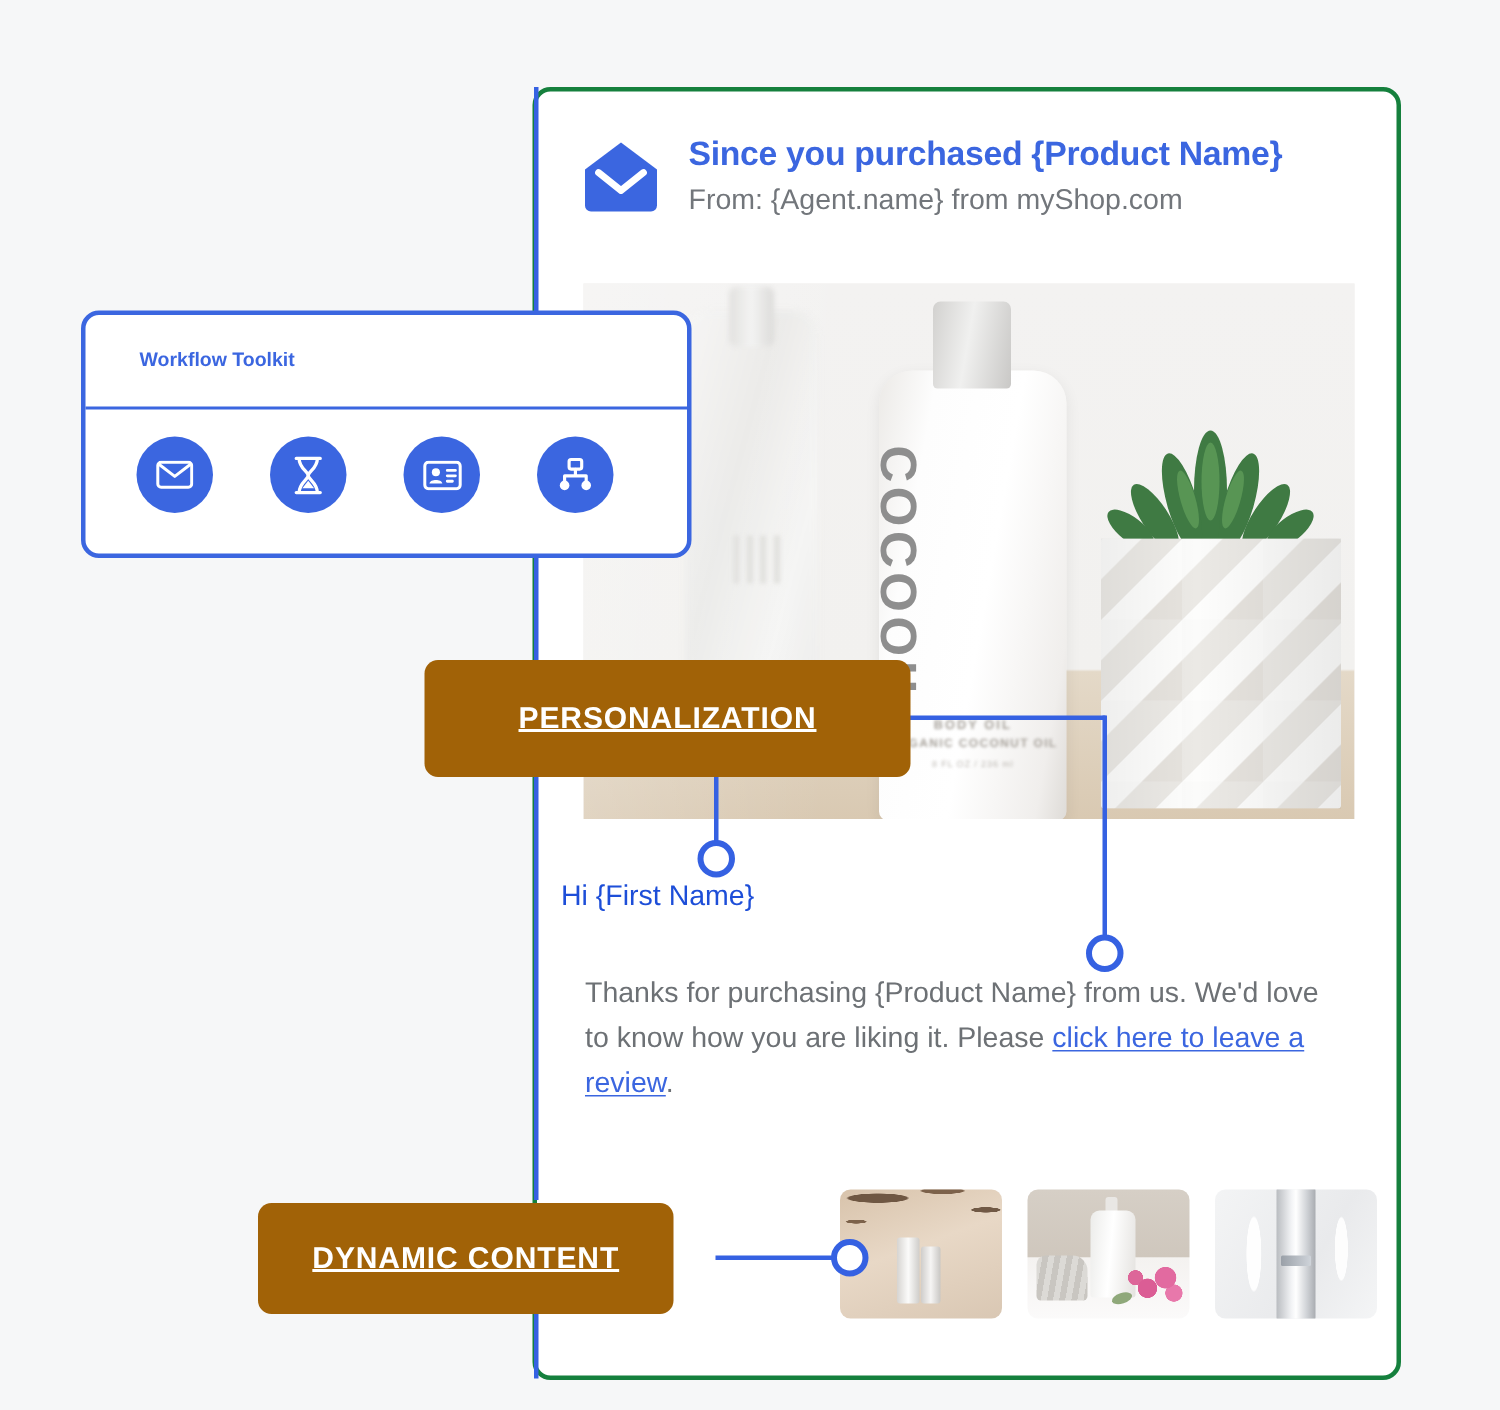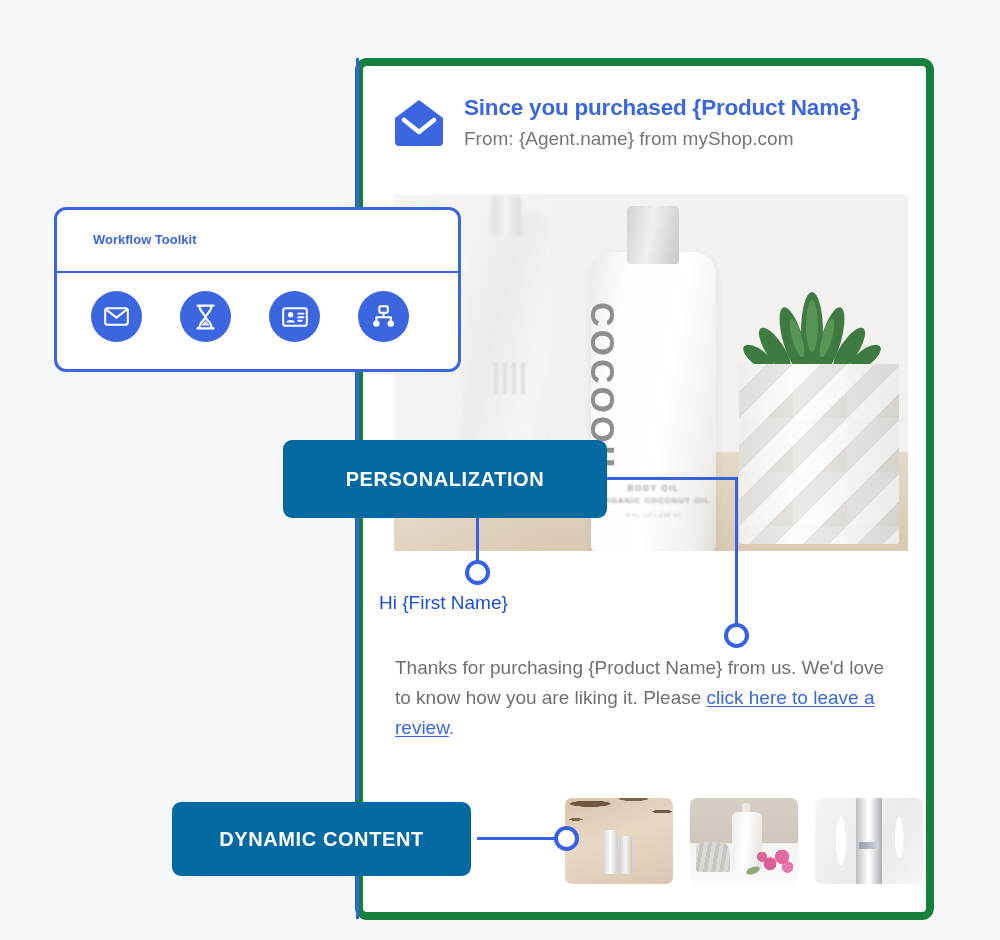--- a/index.html
+++ b/index.html
@@ -21,21 +21,21 @@
   }
 
   
   .email-card {
     position: absolute;
     left: 355px;
     top: 58px;
     width: 579px;
     height: 862px;
     background: #ffffff;
-    border: 8px solid #15803d;
+    border: 3px solid #15803d;
     border-radius: 12px;
     z-index: 10;
   }
 
   .email-header {
     position: absolute;
     left: 29px;
     top: 28px;
     right: 20px;
     display: flex;
@@ -313,38 +313,39 @@
     border-radius: 50%;
     background: #3b66e0;
     display: flex; align-items: center; justify-content: center;
     cursor: pointer;
   }
   .tool-btn svg { display: block; }
 
   
   .callout {
     position: absolute;
-    background: #0369a1;
+    background: #a16207;
     border-radius: 9px;
     color: #fff;
     font-weight: bold;
     letter-spacing: .6px;
     display: flex;
     align-items: center;
     justify-content: center;
     z-index: 30;
+    text-decoration: underline;
   }
   .callout-personalization {
     left: 283px; top: 440px;
     width: 324px; height: 78px;
     font-size: 20px;
   }
   .callout-dynamic {
     left: 172px; top: 802px;
-    width: 299px; height: 74px;
+    width: 277px; height: 74px;
     font-size: 20px;
   }
 
   
   .conn { position: absolute; background: #3561e2; z-index: 20; }
   .conn-v { width: 3px; }
   .conn-h { height: 3px; }
 
   .circle-node {
     position: absolute;

